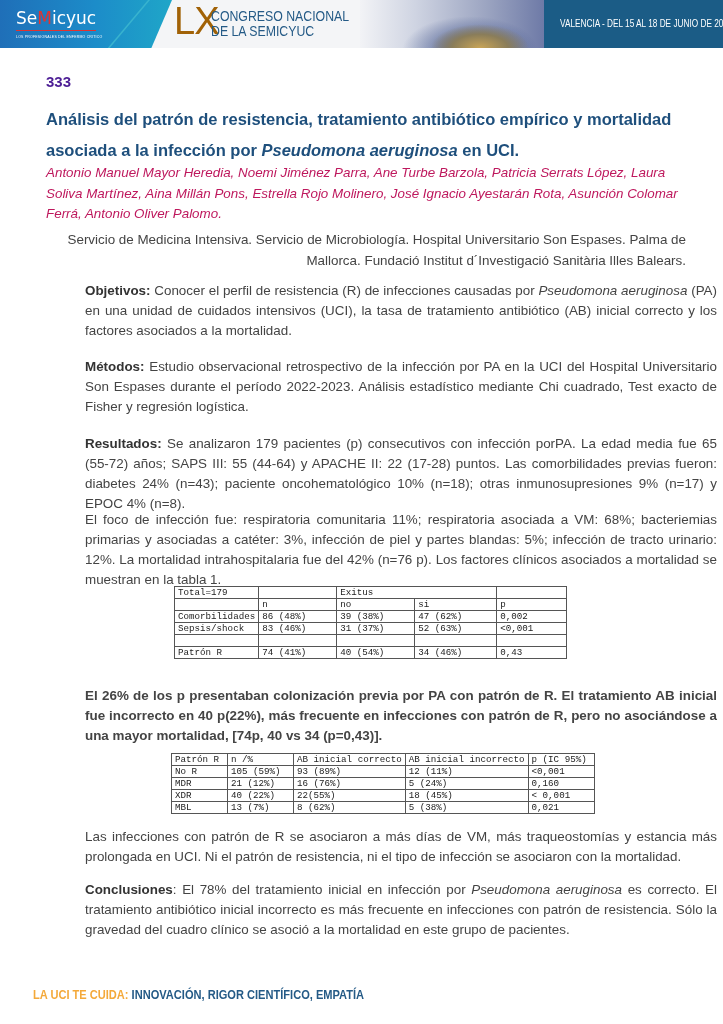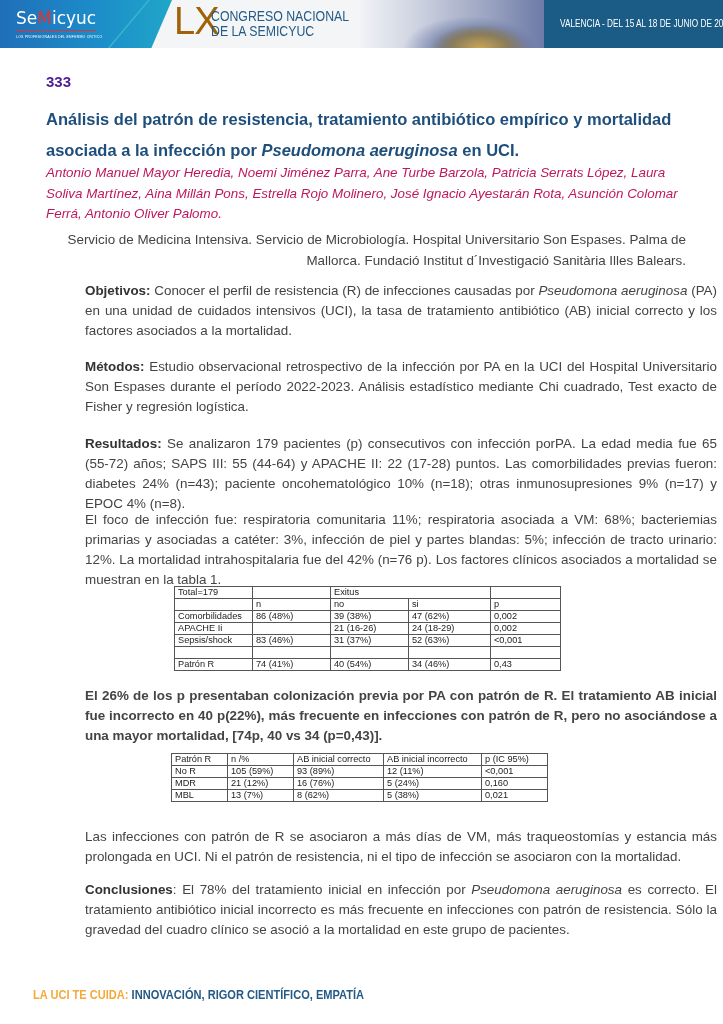--- a/index.html
+++ b/index.html
@@ -45,21 +45,21 @@
   .para { position: absolute; left: 46px; width: 632px; font-size: 13.4px; line-height: 20px; color: #444; text-align: justify; margin-left: 39px; }
   .para b { color: #333; }
   .p-obj { top: 281px; }
   .p-met { top: 357px; }
   .p-res1 { top: 434px; }
   .p-res2 { top: 510px; }
   .p-res3 { top: 686px; font-weight: bold; }
   .p-res4 { top: 827px; }
   .p-conc { top: 880px; }
 
-  table.t { position: absolute; border-collapse: collapse; font-family: Liberation Sans, sans-serif; font-size: 9.2px; color: #222; padding-left: 36px; }
+  table.t { position: absolute; border-collapse: collapse; font-family: Liberation Mono, monospace; font-size: 9.2px; color: #222; padding-left: 36px; }
   table.t td { border: 1px solid #555; padding: 0 3px; height: 11px; line-height: 11px; white-space: nowrap; }
   table.t td.c { text-align: left; }
   .t1 { left: 174px; top: 586px; }
   .t1 col.a { width: 78px; } .t1 col.b { width: 78px; } .t1 col.c { width: 78px; } .t1 col.d { width: 82px; } .t1 col.e { width: 70px; }
   .t2 { left: 171px; top: 753px; }
   .t2 col.a { width: 56px; } .t2 col.b { width: 66px; } .t2 col.c { width: 90px; } .t2 col.d { width: 98px; } .t2 col.e { width: 66px; }
 
   .footer { position: absolute; left: 33px; top: 987px; font-size: 13.5px; font-weight: bold; white-space: nowrap; transform: scaleX(0.82); transform-origin: left top; font-family: "Liberation Sans", sans-serif; }
   .footer .o { color: #f4a93a; }
   .footer .b { color: #245a86; }
@@ -125,27 +125,20 @@
     <td class="c">p</td>
   </tr>
   <tr>
         <td>Comorbilidades</td>
         <td class="c">86 (48%)</td>
         <td class="c">39 (38%)</td>
         <td class="c">47 (62%)</td>
         <td class="c">0,002</td>
       </tr>
   <tr>
-        <td>APACHE Ii</td>
-        <td class="c"></td>
-        <td class="c">21 (16-26)</td>
-        <td class="c">24 (18-29)</td>
-        <td class="c">0,002</td>
-      </tr>
-  <tr>
         <td>Sepsis/shock</td>
         <td class="c">83 (46%)</td>
         <td class="c">31 (37%)</td>
         <td class="c">52 (63%)</td>
         <td class="c">&lt;0,001</td>
       </tr>
   <tr>
         <td></td>
         <td class="c"></td>
         <td class="c"></td>
@@ -188,20 +181,27 @@
         <td class="c">&lt;0,001</td>
       </tr>
   <tr>
         <td>MDR</td>
         <td class="c">21 (12%)</td>
         <td class="c">16 (76%)</td>
         <td class="c">5 (24%)</td>
         <td class="c">0,160</td>
       </tr>
   <tr>
+        <td>XDR</td>
+        <td class="c">40 (22%)</td>
+        <td class="c">22(55%)</td>
+        <td class="c">18 (45%)</td>
+        <td class="c">&lt; 0,001</td>
+      </tr>
+  <tr>
         <td>MBL</td>
         <td class="c">13 (7%)</td>
         <td class="c">8 (62%)</td>
         <td class="c">5 (38%)</td>
         <td class="c">0,021</td>
       </tr>
 </tbody>
   </table>
 
 <div class="para p-res4">Las infecciones con patrón de R se asociaron a más días de VM, más traqueostomías y estancia más prolongada en UCI. Ni el patrón de resistencia, ni el tipo de infección se asociaron con la mortalidad.</div>

